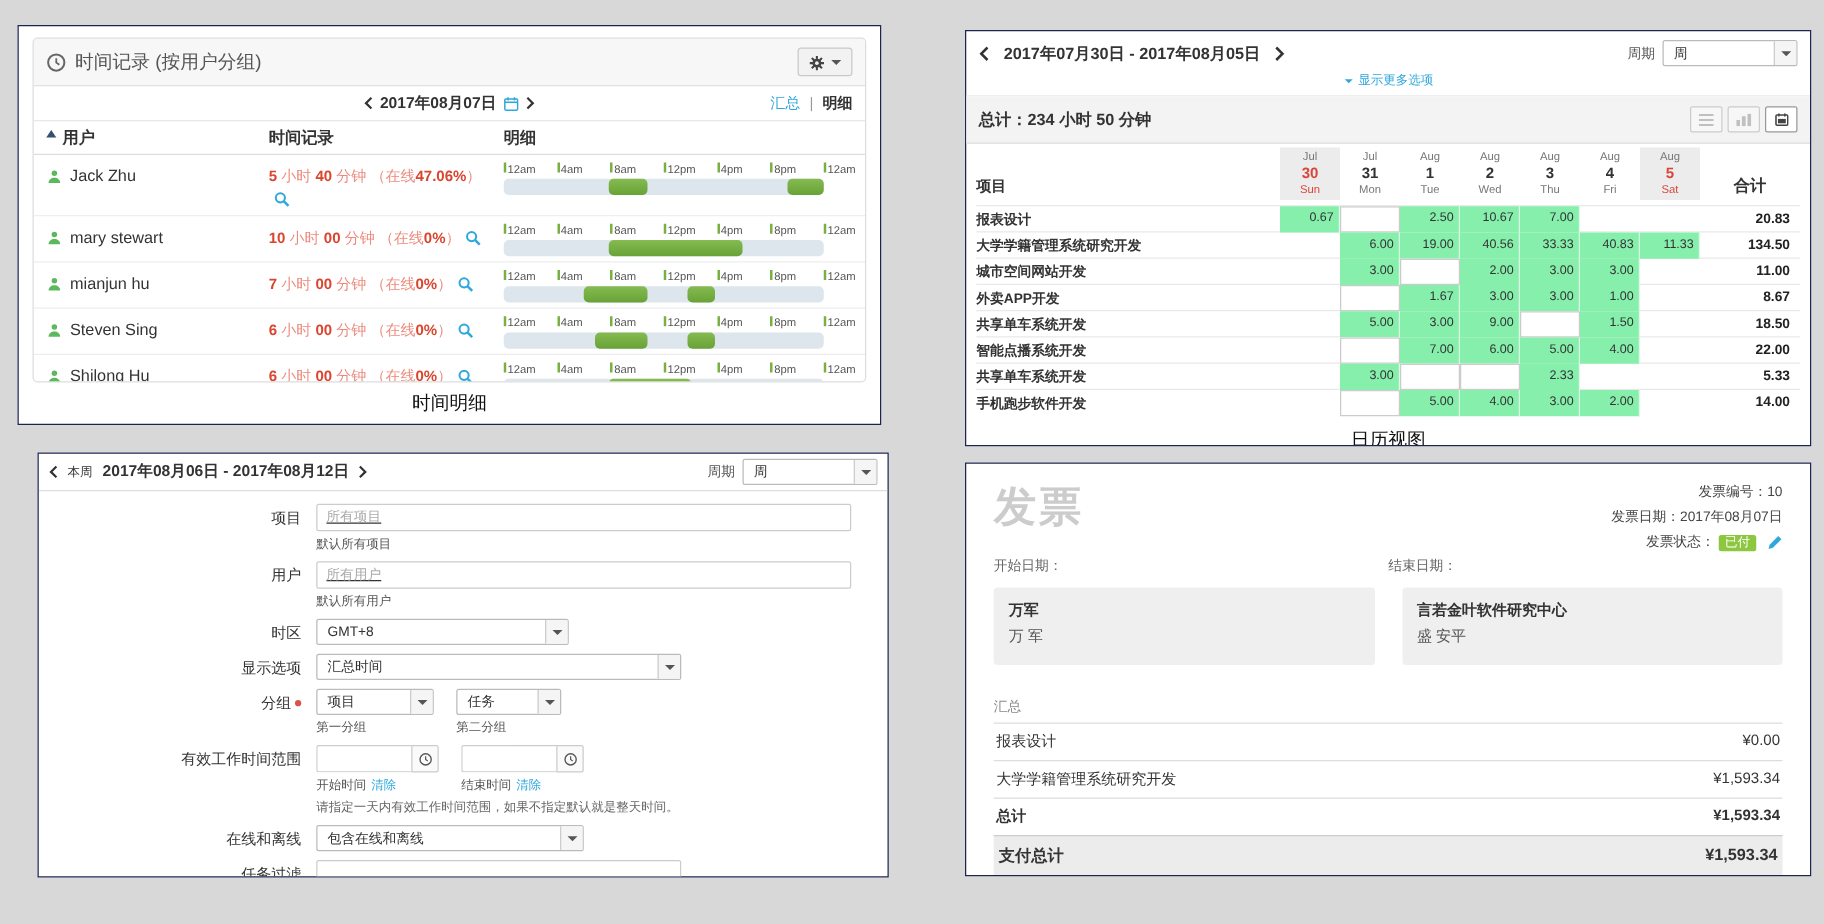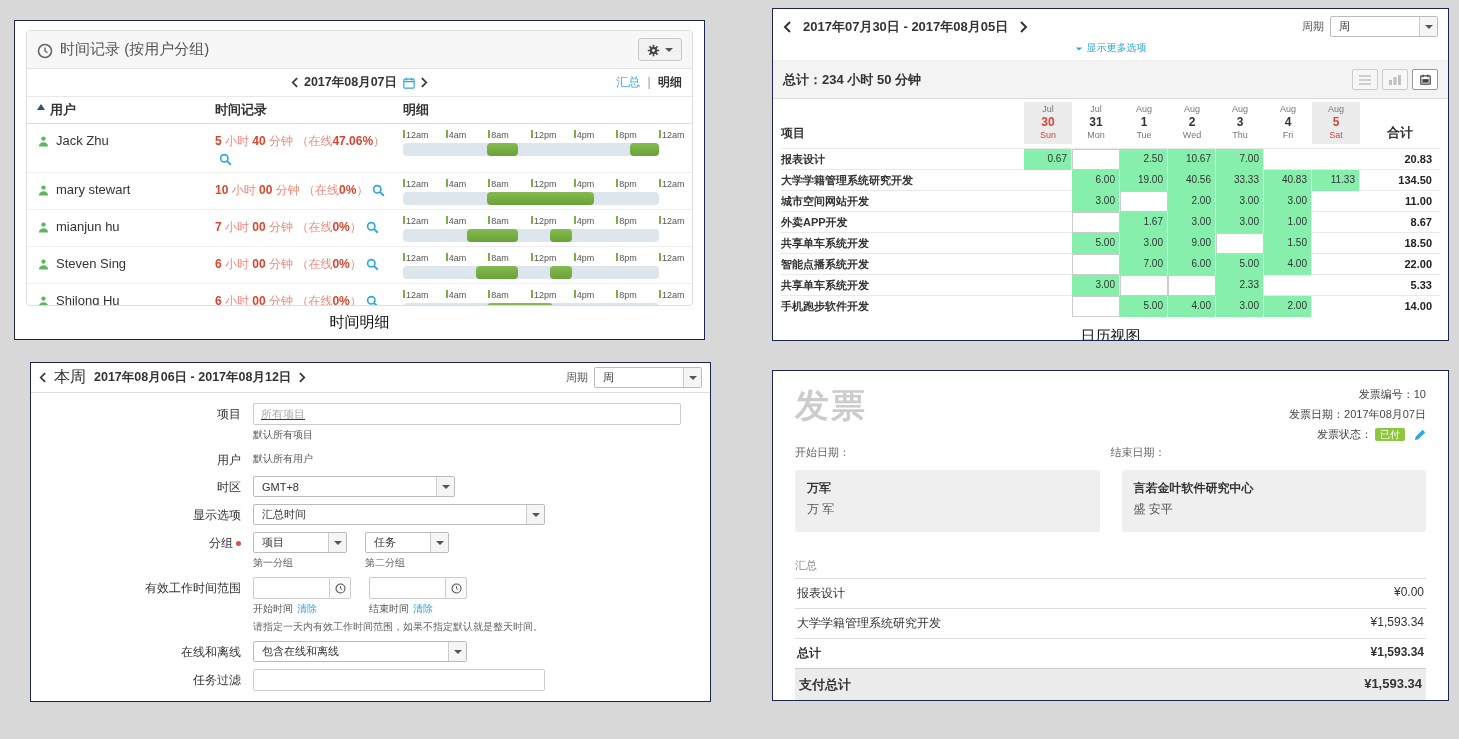--- a/index.html
+++ b/index.html
@@ -7,21 +7,21 @@
   body {
     background:#d8d8d8;
     font-family:"Liberation Sans","DejaVu Sans",sans-serif;
     position:relative; overflow:hidden;
   }
   .panel {
     position:absolute; background:#fff; border:1px solid #1c2550;
     display:flex; flex-direction:column; overflow:hidden;
   }
   .panel.tl { left:14px; top:20px;  width:691px; height:320px; }
-  .panel.tr { left:772px; top:8px;  width:677px; height:333px; }
+  .panel.tr { left:772px; top:24px;  width:677px; height:333px; }
   .panel.bl { left:30px;  top:362px; width:681px; height:340px; }
   .panel.br { left:772px; top:370px; width:677px; height:331px; }
   .caption { text-align:center; font-size:15px; color:#111; padding:5px 0 7px; margin-top:auto; }
   .blue { color:#2ea8dc; }
   svg { display:inline-block; vertical-align:middle; }
 
   
   .card { margin:9px 11px 2px; border:1px solid #ddd; border-radius:4px; overflow:hidden; }
   .card-head { display:flex; justify-content:space-between; align-items:center;
     background:#f7f7f7; border-bottom:1px solid #e2e2e2; padding:6px 10px; height:38px; }
@@ -91,21 +91,21 @@
   .proj-name { font-size:11px; font-weight:bold; color:#333; white-space:nowrap; overflow:hidden; }
   .vcell { height:21px; font-size:10px; color:#333; text-align:right; padding:4px 4px 0 0; }
   .vcell.g { background:#86efac; border-right:1px solid rgba(255,255,255,.7); }
   .vcell.w { background:#fff; border:1px solid #ccc; }
   .tcell { font-size:11px; font-weight:bold; color:#222; text-align:right; padding-right:8px; }
 
   
   .rp-head { display:flex; justify-content:space-between; align-items:center;
     padding:4px 8px; border-bottom:1px solid #ddd; }
   .rp-range { display:flex; align-items:center; gap:8px; font-size:12px; color:#333; }
-  .rp-range .wk { font-size:16px; }
+  .rp-range .wk { font-size:10px; }
   .rp-range b { font-size:12.5px; }
   .form { padding:10px 0 4px; }
   .frow { display:flex; margin-bottom:7px; }
   .flabel { width:222px; text-align:right; padding-right:12px; padding-top:3px;
     font-size:12px; color:#333; flex-shrink:0; }
   .fbody { font-size:12px; }
   .tin { border:1px solid #ccc; border-radius:2px; height:22px; padding:0 7px; font-size:11px;
     color:#333; font-family:inherit;text-decoration:underline; }
   .tin::placeholder { color:#aaa; }
   .help { font-size:10px; color:#555; margin-top:3px; }
@@ -570,20 +570,21 @@
       <div class="frow">
         <div class="flabel">项目</div>
         <div class="fbody">
           <input class="tin" style="width: 428px;" placeholder="所有项目">
           <div class="help">默认所有项目</div>
         </div>
       </div>
       <div class="frow">
         <div class="flabel">用户</div>
         <div class="fbody">
+          <input class="tin" style="width: 428px;" placeholder="所有用户">
           <div class="help">默认所有用户</div>
         </div>
       </div>
       <div class="frow">
         <div class="flabel">时区</div>
         <div class="fbody">
           <span class="sel" style="min-width:202px">
             <span>GMT+8</span>
             <span class="sel-caret">
                 <i class="caret"></i>

